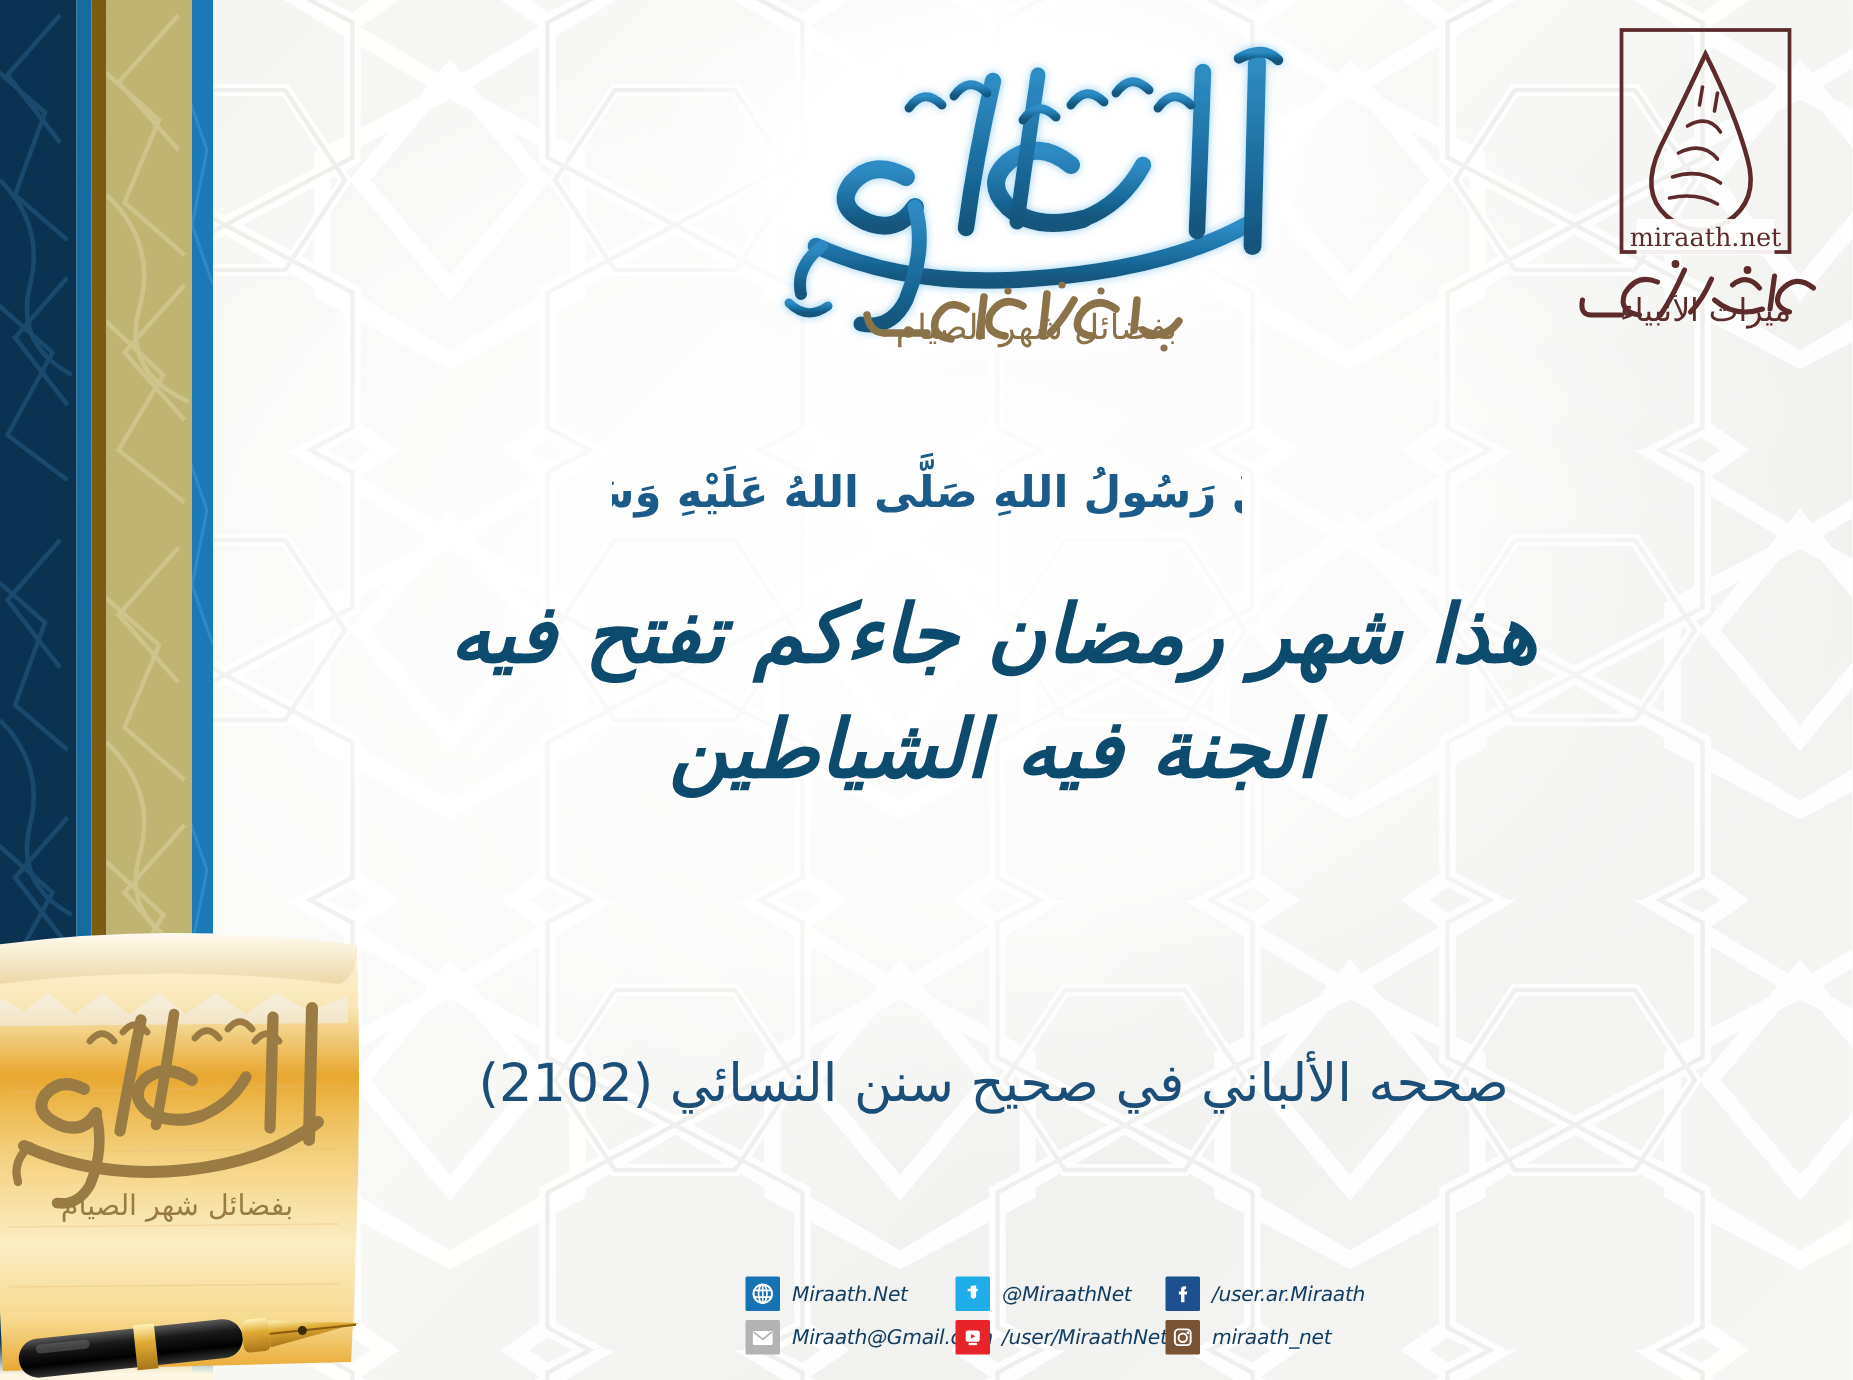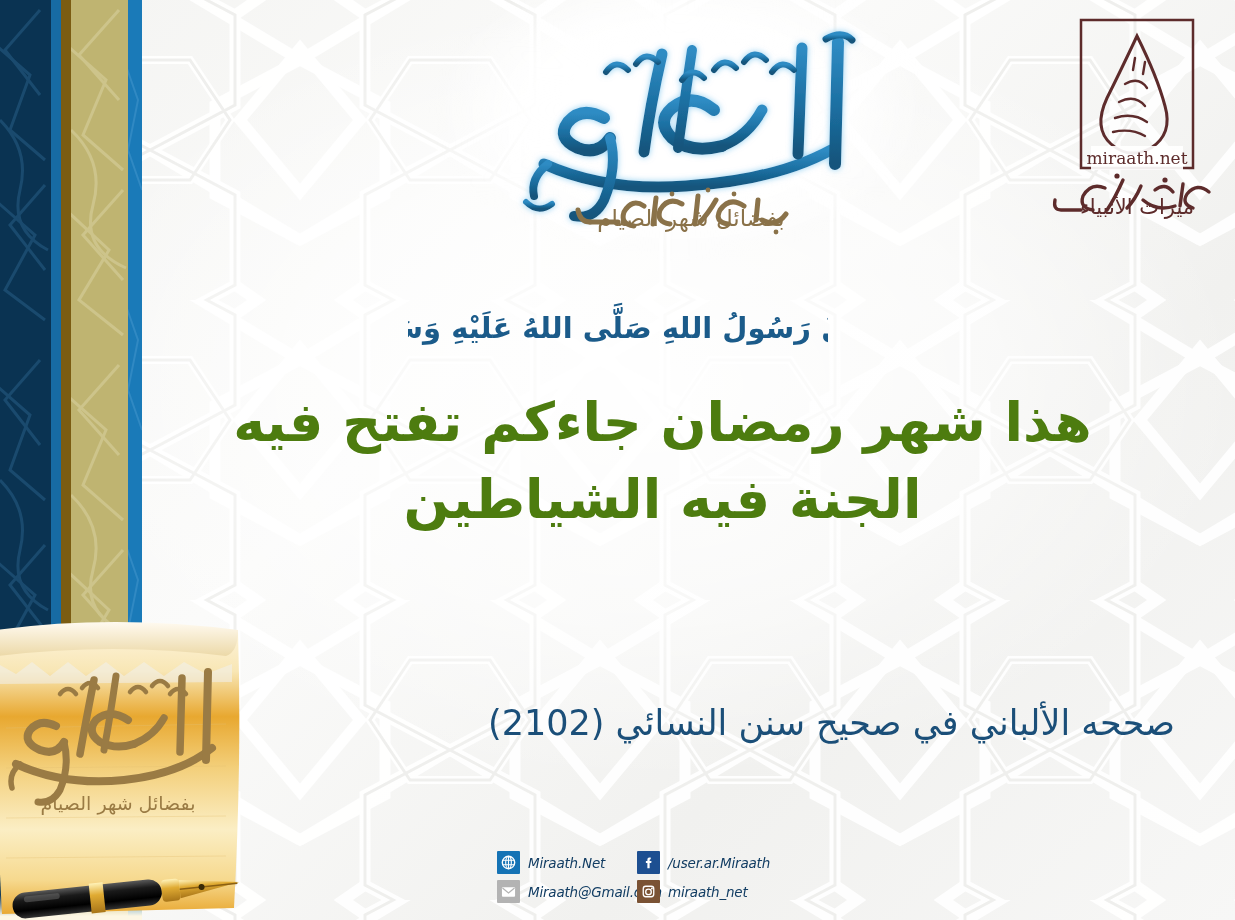--- a/index.html
+++ b/index.html
@@ -49,26 +49,26 @@
   .corner-logo svg { display:block; }
 
   
   .qala { position:absolute; left:0; right:0; top:292px; text-align:center; }
   .qala svg { display:block; margin:0 auto; }
 
   .hadith { position:absolute; left:150px; right:60px; top:385px;
             text-align:center; direction:rtl;
             font-family:"DejaVu Sans","Liberation Sans",sans-serif;
             font-weight:bold; font-size:54px; line-height:1.42;
-            color:#4d7c0f; letter-spacing:0px;
-            text-shadow:0 1px 0 rgba(255,255,255,0.85); }
+            color:#0c4a6e; letter-spacing:0px;
+            text-shadow:0 1px 0 rgba(255,255,255,0.85);font-style:italic; }
   .hadith .ln { display:block; white-space:nowrap; }
 
   .takhreej { position:absolute; left:150px; right:60px; top:703px;
-              text-align:right; direction:rtl;
+              text-align:center; direction:rtl;
               font-size:35px; color:#1b4f79; font-weight:normal;
               font-family:"DejaVu Sans","Liberation Sans",sans-serif; }
 
   
   .scroll-wrap { position:absolute; left:-6px; top:608px; width:300px; height:312px; }
 
   
   .social { position:absolute; left:497px; top:851px; width:470px;
             display:flex; gap:0px; }
   .social-col { display:flex; flex-direction:column; gap:6px; }
@@ -373,20 +373,41 @@
         <span class="sico ic-mail">
           <svg width="15" height="12" viewBox="0 0 16 12">
             <rect x="1" y="1" width="14" height="10" rx="1" fill="#fff"></rect>
             <path d="M1.6 1.8 L8 7 L14.4 1.8" fill="none" stroke="#b3b3b3" stroke-width="1.3"></path>
           </svg>
         </span>
         <span class="stxt">Miraath@Gmail.com</span>
       </div>
     </div>
 
+    <div class="social-col col2">
+      <div class="srow">
+        <span class="sico ic-tw">
+          <svg width="15" height="15" viewBox="0 0 16 16">
+            <path d="M10.4 2 L10.4 9.4 Q10.4 11.4 8.4 11.4 Q6.6 11.4 6.6 9.6 L6.6 6.2 L4.4 6.2 L4.4 4.4 L6.6 4.4 L6.6 2.4 Z
+                     M6.6 4.4 L11.6 4.4 L11.6 6.2 L6.6 6.2 Z" fill="#fff"></path>
+          </svg>
+        </span>
+        <span class="stxt">@MiraathNet</span>
+      </div>
+      <div class="srow">
+        <span class="sico ic-yt">
+          <svg width="15" height="15" viewBox="0 0 16 16">
+            <rect x="3" y="3.2" width="10" height="8" rx="1.6" fill="#fff"></rect>
+            <path d="M6.8 5.6 L10 7.2 L6.8 8.8 Z" fill="#e8232a"></path>
+            <rect x="5" y="12" width="6" height="1.6" fill="#fff"></rect>
+          </svg>
+        </span>
+        <span class="stxt">/user/MiraathNet</span>
+      </div>
+    </div>
 
     <div class="social-col col3">
       <div class="srow">
         <span class="sico ic-fb">
           <svg width="15" height="15" viewBox="0 0 16 16">
             <path d="M10.4 2.6 L8.8 2.6 Q6.8 2.6 6.8 4.8 L6.8 6.4 L5.2 6.4 L5.2 8.6 L6.8 8.6 L6.8 14 L9.2 14 L9.2 8.6 L10.9 8.6 L11.2 6.4 L9.2 6.4 L9.2 5.2 Q9.2 4.6 10 4.6 L10.4 4.6 Z" fill="#fff"></path>
           </svg>
         </span>
         <span class="stxt">/user.ar.Miraath</span>
       </div>

